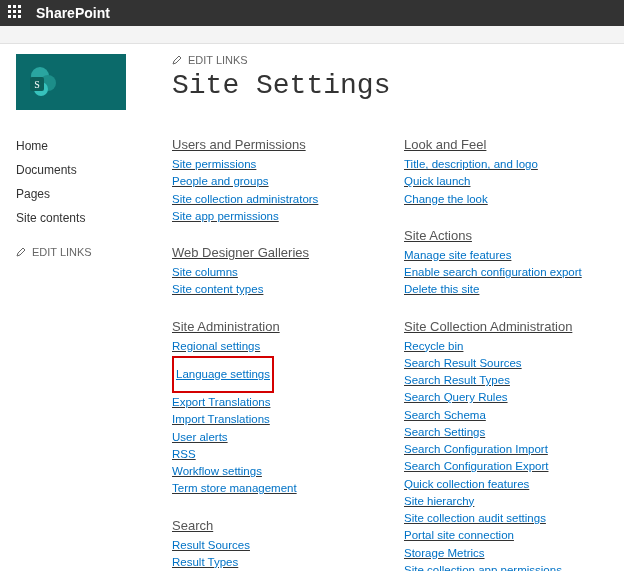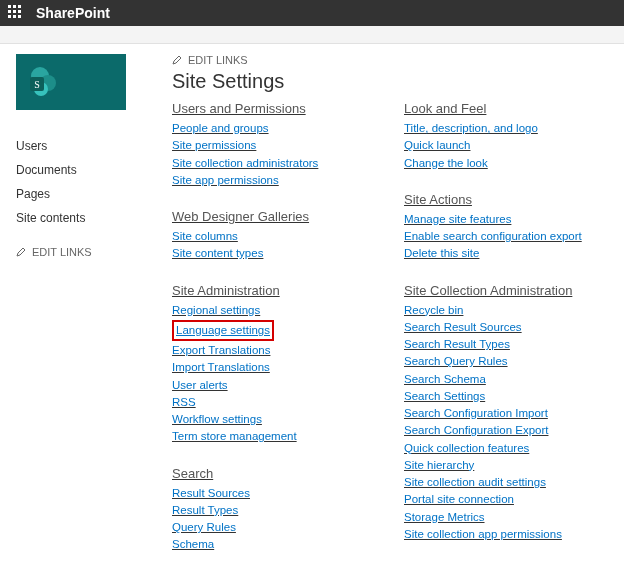--- a/index.html
+++ b/index.html
@@ -12,28 +12,28 @@
   .content { display: flex; padding: 10px 16px 24px 16px; }
   .leftcol { width: 150px; flex-shrink: 0; }
   .sitelogo { width: 110px; height: 56px; background: #0b6a6a; display: flex; align-items: center; justify-content: flex-start; padding-left: 10px; margin-bottom: 24px; }
   .sitelogo svg { display: block; }
   .nav a { display: block; color: #333; text-decoration: none; padding: 5px 0; font-size: 12px; }
   .nav-edit { display: flex; align-items: center; color: #666; font-size: 11px; margin-top: 16px; cursor: pointer; }
   .nav-edit .pencil { margin-right: 6px; }
   .maincol { flex: 1; padding-left: 6px; }
   .editlinks-top { display: flex; align-items: center; color: #666; font-size: 11px; margin-bottom: 4px; cursor: pointer; }
   .editlinks-top .pencil { margin-right: 6px; }
-  h1.page-title { font-size: 20px; font-weight: 300; color: #333; margin-bottom: 8px; }
+  h1.page-title { font-size: 28px; font-weight: 300; color: #333; margin-bottom: 36px; font-family: Liberation Mono, monospace; }
   .cols { display: flex; }
   .catcol { width: 220px; margin-right: 12px; }
   .catcol.right { width: 200px; margin-right: 0; }
   .category { margin-bottom: 20px; text-decoration: underline; }
   .cat-title { font-size: 13px; color: #555; margin-bottom: 4px; font-weight: 400; }
   .cat-links a { display: block; color: #0072c6; text-decoration: none; font-size: 11.5px; line-height: 1.5; }
-  .highlight-box { border: 2px solid #d40000; display: inline-block; padding: 0 2px; margin: 1px 0; }
+  .highlight-box { border: 2px solid #d40000; display: inline-block; padding: 8px 2px; margin: 1px 0; }
   .highlight-box a { text-decoration: underline; }
   .pencil { width: 10px; height: 10px; }
 </style>
 </head>
 <body>
 
 <div class="topbar">
   <div class="waffle">
     <span></span>
       <span></span>
@@ -55,21 +55,21 @@
     <div class="sitelogo">
       <svg width="34" height="34" viewBox="0 0 34 34">
         <circle cx="14" cy="11" r="9" fill="#2aa5a0"></circle>
         <circle cx="22" cy="18" r="8" fill="#1d8e89"></circle>
         <circle cx="15" cy="24" r="7" fill="#37c2bc"></circle>
         <rect x="4" y="12" width="14" height="14" rx="2" fill="#0d5f5a"></rect>
         <text x="11" y="23" font-size="10" fill="#fff" text-anchor="middle" font-family="Segoe UI">S</text>
       </svg>
     </div>
     <div class="nav" id="nav-list">
-        <a href="#">Users</a>
+        <a href="#">Home</a>
         <a href="#">Documents</a>
         <a href="#">Pages</a>
         <a href="#">Site contents</a>
       </div>
     <div class="nav-edit">
       <svg class="pencil" viewBox="0 0 10 10">
           <path d="M1 9l1-3 5-5 2 2-5 5-3 1z" fill="none" stroke="#666" stroke-width="1"></path>
         </svg>
       <span>EDIT LINKS</span>
     </div>
@@ -82,22 +82,22 @@
         </svg>
       <span>EDIT LINKS</span>
     </div>
     <h1 class="page-title">Site Settings</h1>
 
     <div class="cols">
       <div class="catcol" id="catcol-left">
           <div class="category">
             <div class="cat-title">Users and Permissions</div>
             <div class="cat-links">
+              <a href="#">Site permissions</a>
               <a href="#">People and groups</a>
-              <a href="#">Site permissions</a>
               <a href="#">Site collection administrators</a>
               <a href="#">Site app permissions</a>
             </div>
           </div>
           <div class="category">
             <div class="cat-title">Web Designer Galleries</div>
             <div class="cat-links">
               <a href="#">Site columns</a>
               <a href="#">Site content types</a>
             </div>

